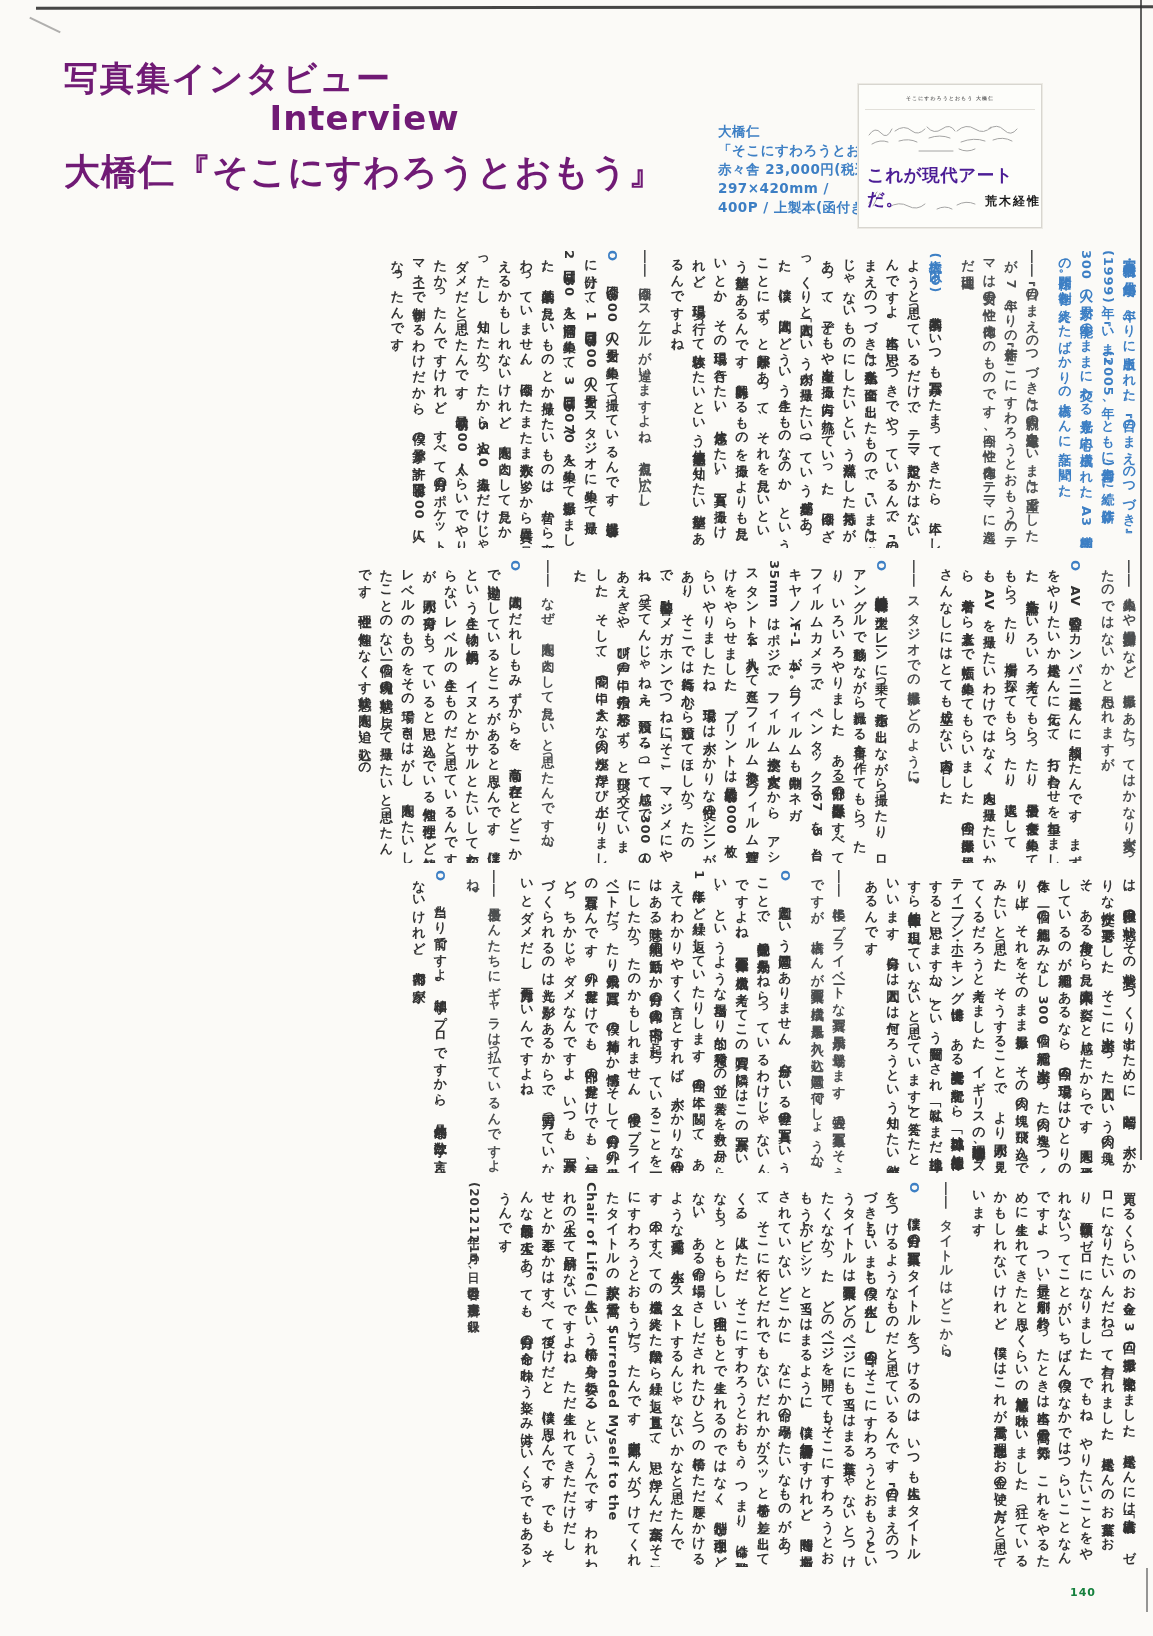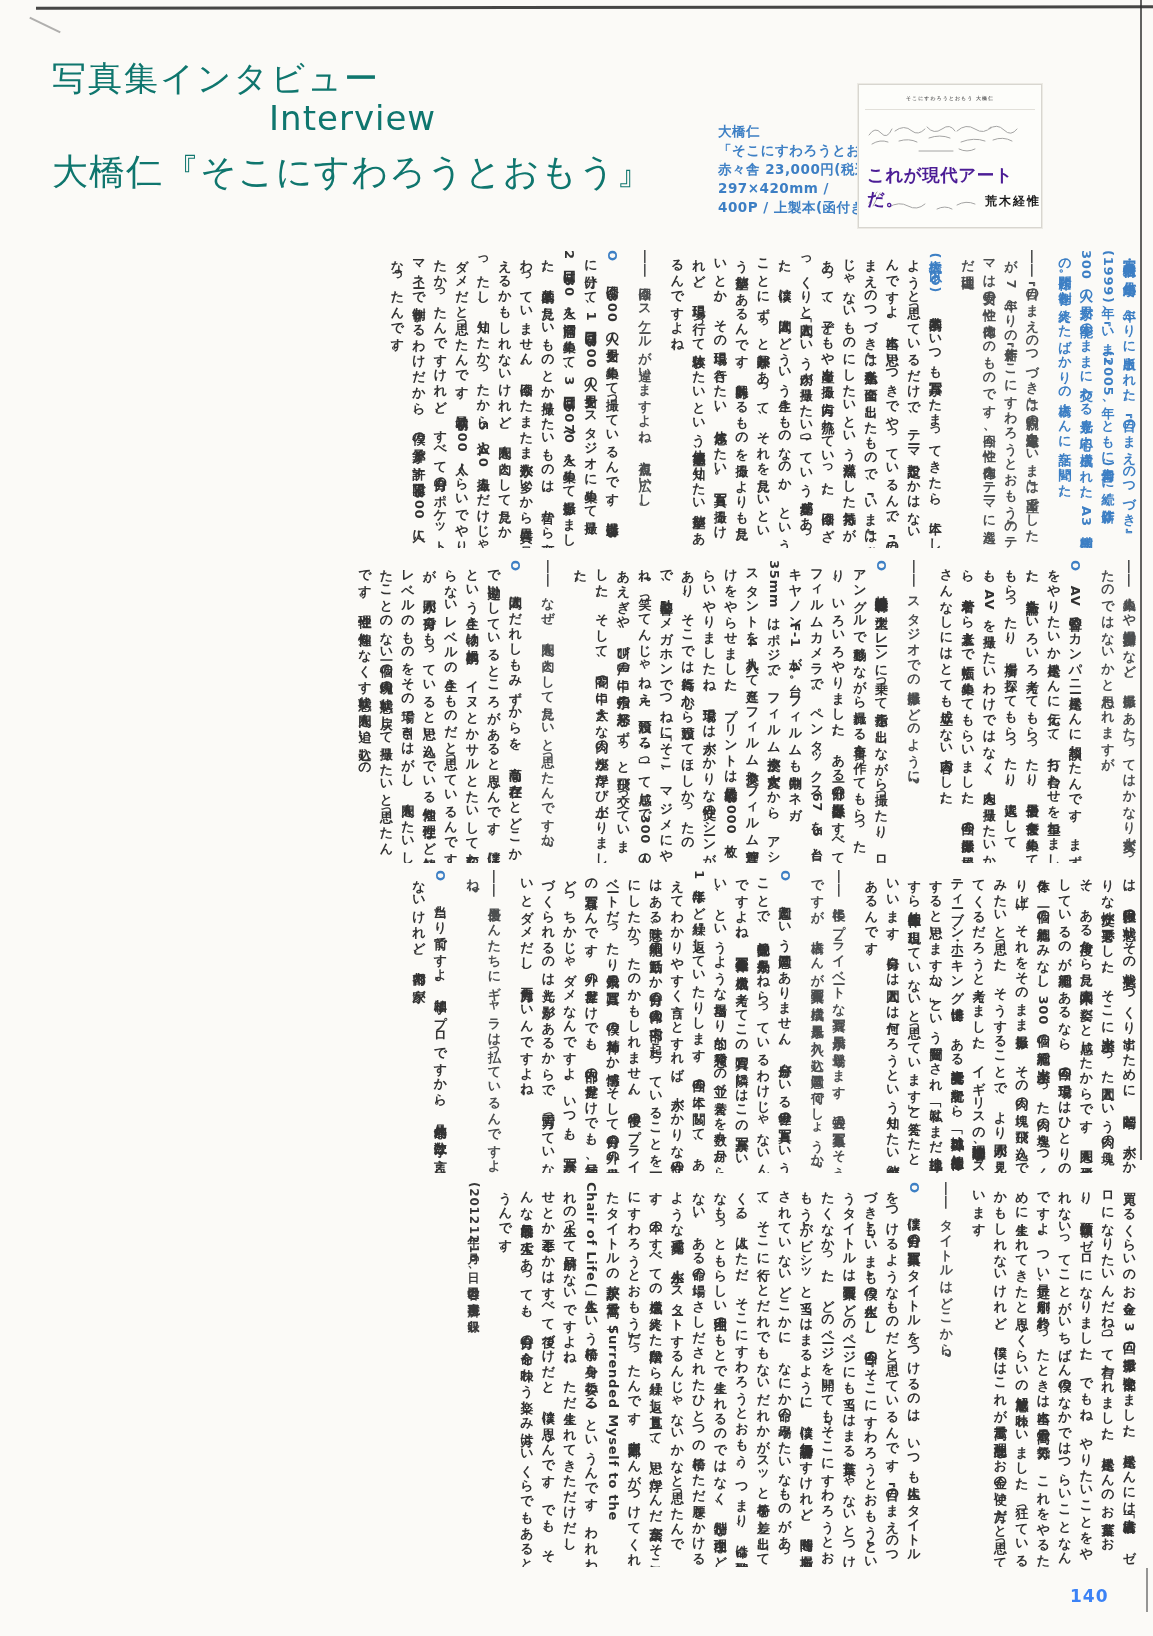--- a/index.html
+++ b/index.html
@@ -9,21 +9,21 @@
     font-family:"DejaVu Sans","Liberation Sans",sans-serif;
     color:#2e2e2e;
   }
   
   .scan-top{position:absolute;left:36px;top:6px;width:1117px;height:3px;background:#262626;opacity:.85;transform:rotate(-.08deg);}
   .scan-right{position:absolute;left:1140px;top:0;width:2px;height:1160px;background:#2f2f2f;opacity:.75;}
   .scan-corner{position:absolute;left:28px;top:24px;width:34px;height:2px;background:#555;opacity:.45;transform:rotate(26deg);}
   .scan-pagemark{position:absolute;left:1146px;top:1568px;width:2px;height:44px;background:#6a6a6a;opacity:.7;}
 
   
-  .title{position:absolute;left:52px;top:58px;line-height:1.18;color:#0f766e;font-weight:normal;}
+  .title{position:absolute;left:64px;top:58px;line-height:1.18;color:#701a75;font-weight:bold;}
   .title .l1{font-size:34px;letter-spacing:2px;}
   .title .l2{font-size:34px;letter-spacing:1px;text-align:center;}
   .title .l3{font-size:36px;letter-spacing:1px;margin-top:13px;}
 
   .book-info{
     position:absolute;left:718px;top:122px;
     color:#3d7fc4;font-size:13.5px;line-height:19px;font-weight:600;
     white-space:pre-line;letter-spacing:.5px;
   }
 
@@ -58,21 +58,21 @@
   .band-4{top:1182px;height:385px;}
   .seg{font-weight:600;color:#333;}
   .seg + .seg{margin-right:11px;}
   .seg.lead{color:#3d7fc4;font-weight:700;}
   .seg.q{color:#4d4f50;font-weight:700;}
   .seg.note{font-size:12px;color:#3a3a3a;}
   .speaker{color:#3d7fc4;font-weight:700;}
 
   .page-number{
     position:absolute;left:1070px;top:1586px;
-    font-size:17px;font-weight:600;color:#3b82f6;letter-spacing:1px;
+    font-size:11px;font-weight:600;color:#15803d;letter-spacing:1px;
   }
 </style>
 </head>
 <body>
 
 <div class="page">
 
   <div class="scan-top"></div>
   <div class="scan-right"></div>
   <div class="scan-corner"></div>

